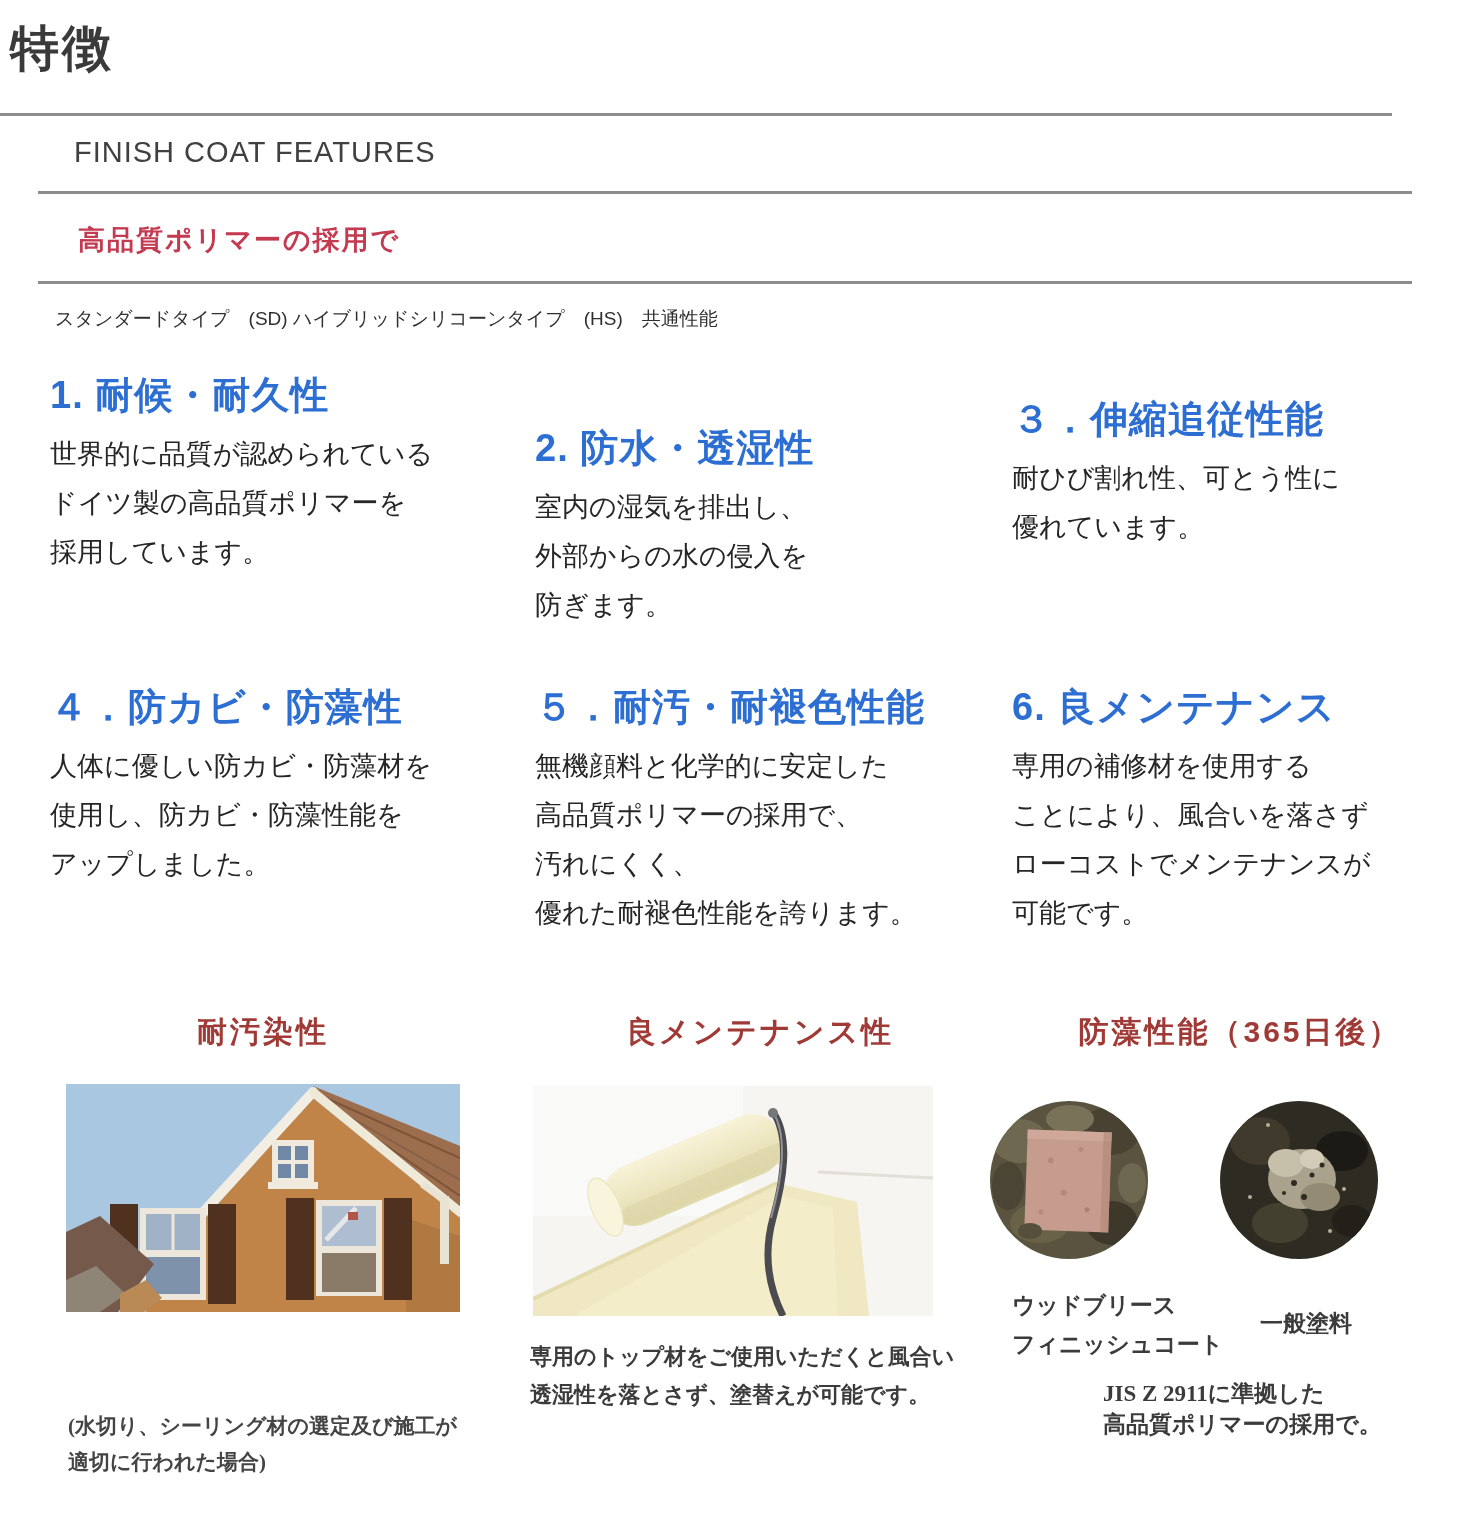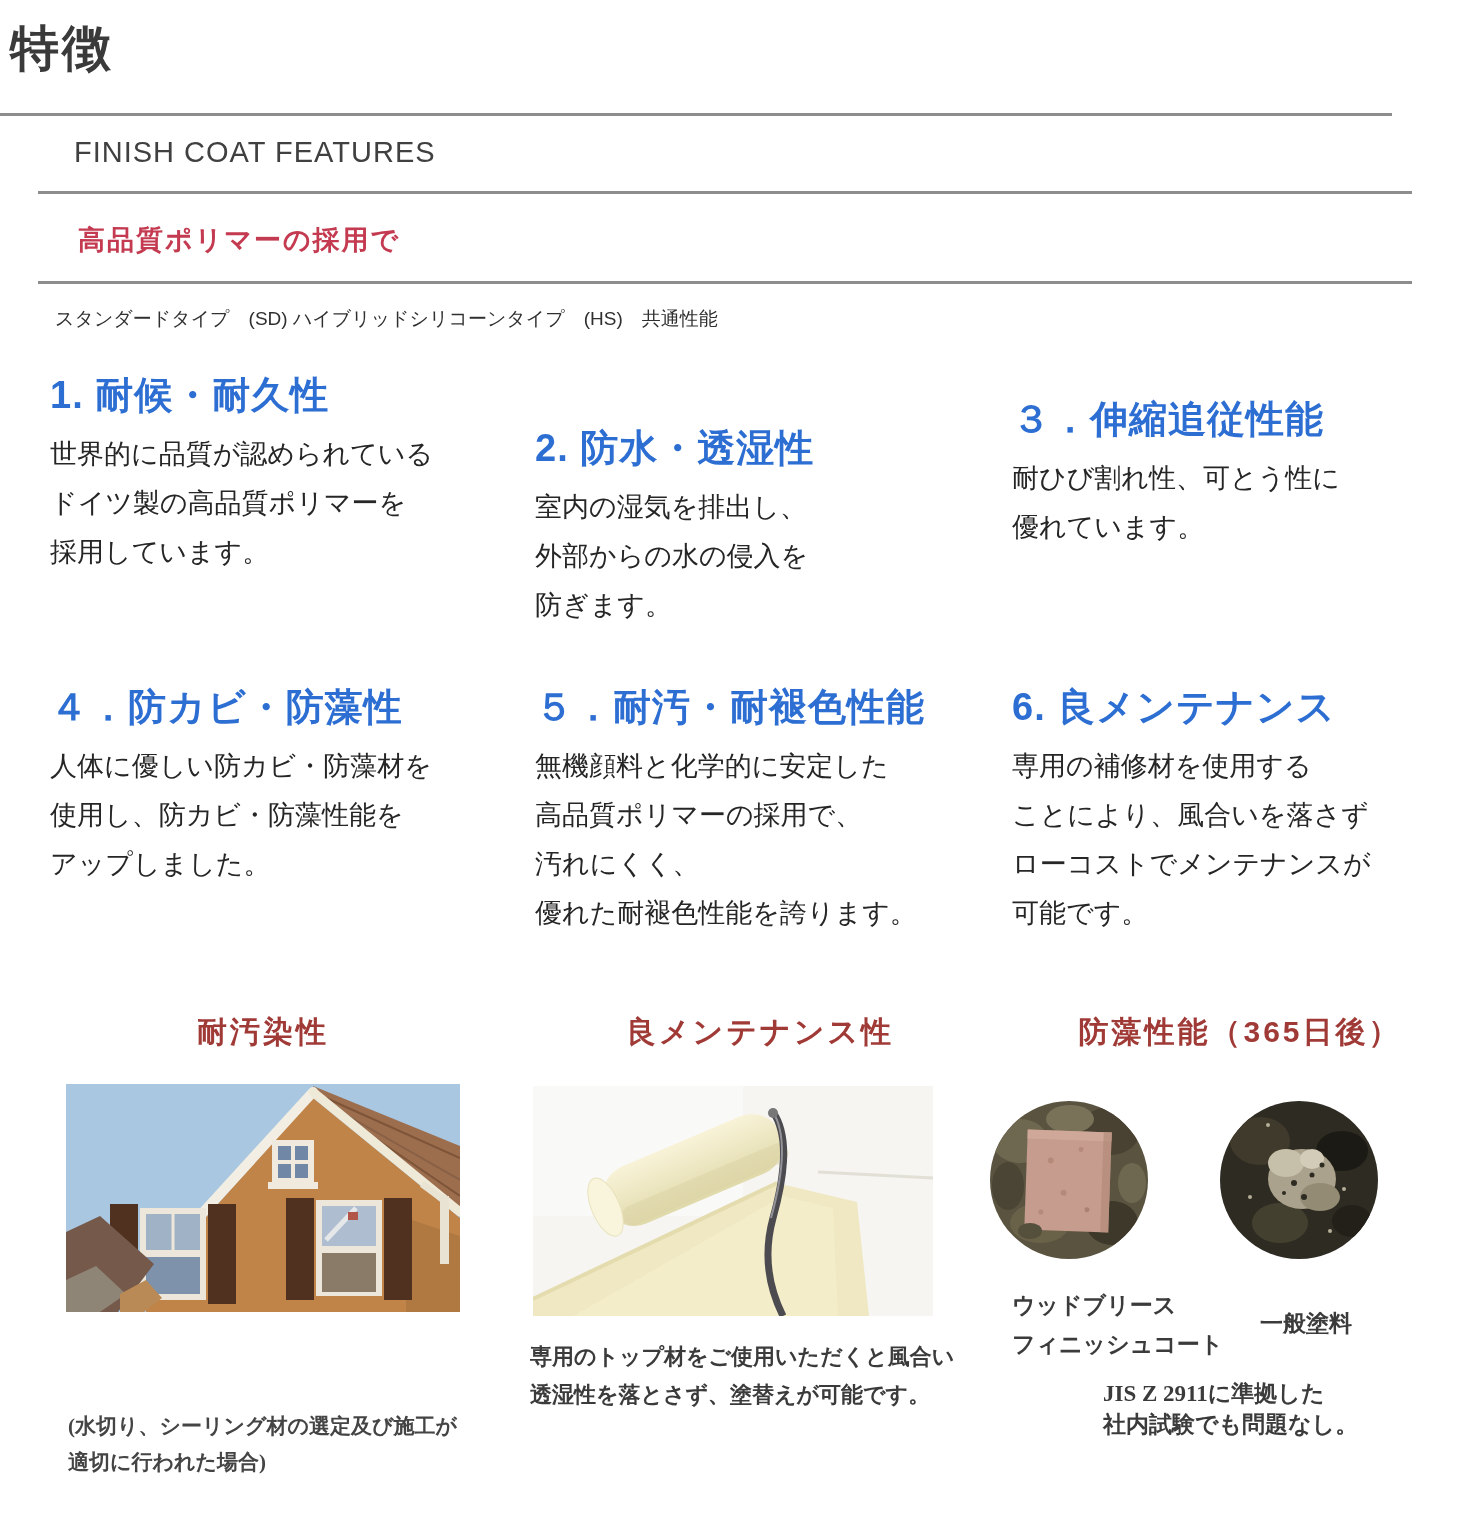--- a/index.html
+++ b/index.html
@@ -240,15 +240,15 @@
   </div>
 
   <div class="cap" id="cap-stain-note">(水切り、シーリング材の選定及び施工が
 適切に行われた場合)</div>
   <div class="cap" id="cap-maint">専用のトップ材をご使用いただくと風合い
 透湿性を落とさず、塗替えが可能です。</div>
   <div class="cap" id="lbl-wood">ウッドブリース
 フィニッシュコート</div>
   <div class="cap" id="lbl-general">一般塗料</div>
   <div class="cap" id="jis-note">JIS Z 2911に準拠した
-社内試験でも問題なし。</div>
+高品質ポリマーの採用で。</div>
 
 </div>
 
 </body></html>

